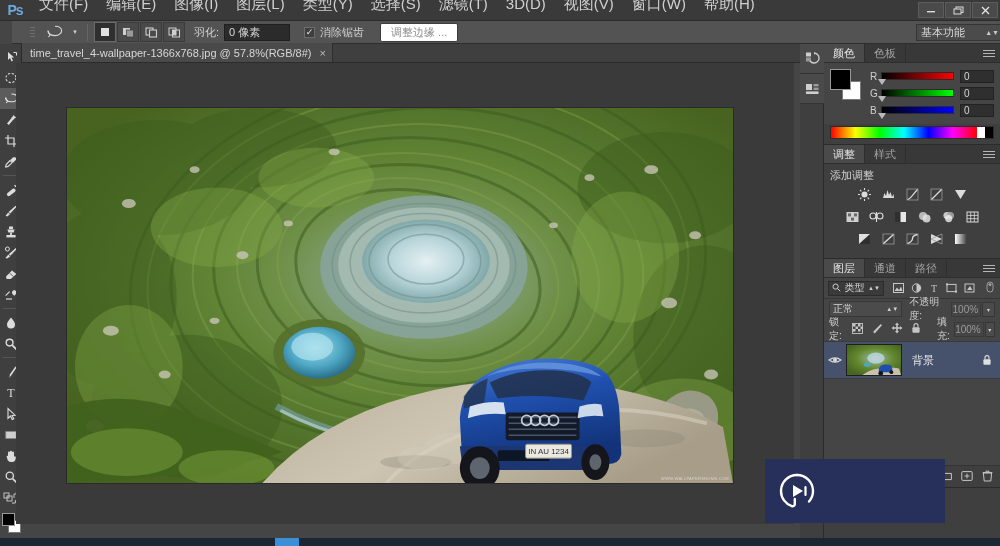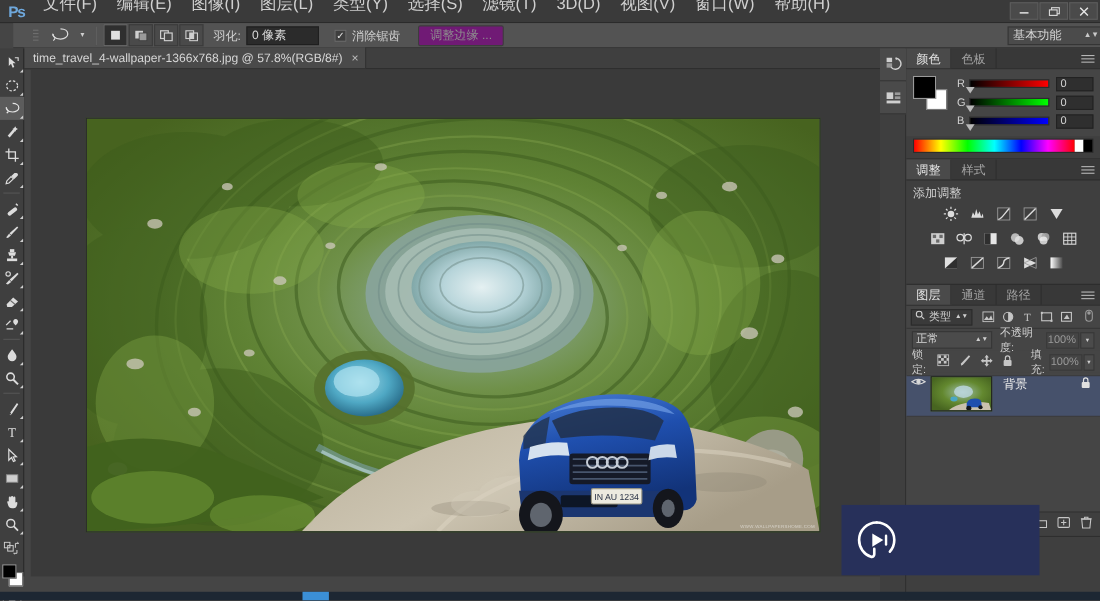--- a/index.html
+++ b/index.html
@@ -62,21 +62,21 @@
     color:#d8d8d8; font-size:11px; line-height:15px; padding:0 4px;
   }
   .opt-check { display:flex; align-items:center; margin-left:14px; }
   .opt-check .box {
     width:11px; height:11px; background:#3e3e3e; border:1px solid #6d6d6d;
     display:flex; align-items:center; justify-content:center; margin-right:5px;
     color:#e8e8e8; font-size:9px; line-height:1;
   }
   .opt-refine {
     margin-left:16px; height:19px; padding:0 10px;
-    background:#701a75; border:1px solid #3d3d3d; border-radius:2px;
+    background:#ffffff; border:1px solid #3d3d3d; border-radius:2px;
     color:#8e8e8e; font-size:11px; line-height:17px;text-align:center;
   }
   .workspace-select {
     position:absolute; right:8px; top:3px;
     width:88px; height:17px; background:#4b4b4b; border:1px solid #353535;
     color:#d8d8d8; font-size:11px; line-height:15px; padding:0 4px;
     display:flex; align-items:center; justify-content:space-between;
   }
   .workspace-select .sel-arrows { font-size:7px; color:#c9c9c9; line-height:1;}
 
@@ -110,21 +110,21 @@
   }
   .tool svg { display:block; }
   .tool-sep { height:1px; margin:3px 3px; background:#555; }
   .swatches { position:relative; width:22px; height:24px; margin-top:4px; }
   .sw-fg { position:absolute; left:2px; top:1px; width:13px; height:13px; background:#000; border:1px solid #9a9a9a;}
   .sw-bg { position:absolute; left:8px; top:8px; width:13px; height:13px; background:#fff; border:1px solid #777;}
   .qmask, .screenmode { width:22px; height:20px; display:flex; align-items:center; justify-content:center;}
 
   
   .canvas-area {
-    position:absolute; left:28px; top:63px; width:778px; height:461px;
+    position:absolute; left:16px; top:63px; width:778px; height:461px;
     background:#3a3a3a; overflow:hidden;
   }
   .canvas-img {
     position:absolute; left:50px; top:44px; width:668px; height:377px;
     border:1px solid #2a2a2a;
     overflow:hidden;
     background:#4a6b2e;
   }
   .canvas-img svg { display:block; width:100%; height:100%; }
   .canvas-credit {
@@ -229,21 +229,21 @@
     font-size:10px; color:#9a9a9a; line-height:13px; text-align:right; padding-right:2px;
   }
   .mini-ar { width:13px; height:15px; background:#4b4b4b; border:1px solid #363636; display:flex; align-items:center; justify-content:center; font-size:6px; color:#cfcfcf; margin-left:1px;}
   .lock-row { display:flex; align-items:center; height:20px; padding:0 5px; background:#454545;}
   .lock-lbl { font-size:10px; color:#cfcfcf; margin-right:6px;}
   .lock-icons { display:flex; align-items:center; gap:8px; }
   .fill-lbl { font-size:10px; color:#cfcfcf; margin-left:16px; }
 
   .layer-list { background:#454545; padding-top:2px; }
   .layer-row {
-    display:flex; align-items:flex-start; height:38px;
+    display:flex; align-items:center; height:38px;
     background:#46516b; border-top:1px solid #3a3a3a; border-bottom:1px solid #3a3a3a;
   }
   .layer-eye { width:22px; display:flex; align-items:center; justify-content:center; }
   .layer-thumb {
     width:56px; height:32px; border:1px solid #1f1f1f; overflow:hidden; background:#5a7a3a;
   }
   .layer-thumb svg { width:100%; height:100%; display:block; }
   .layer-name { flex:1; font-size:11px; color:#e8e8e8; padding-left:10px; }
   .layer-lock { width:26px; display:flex; align-items:center; justify-content:center;}
 

